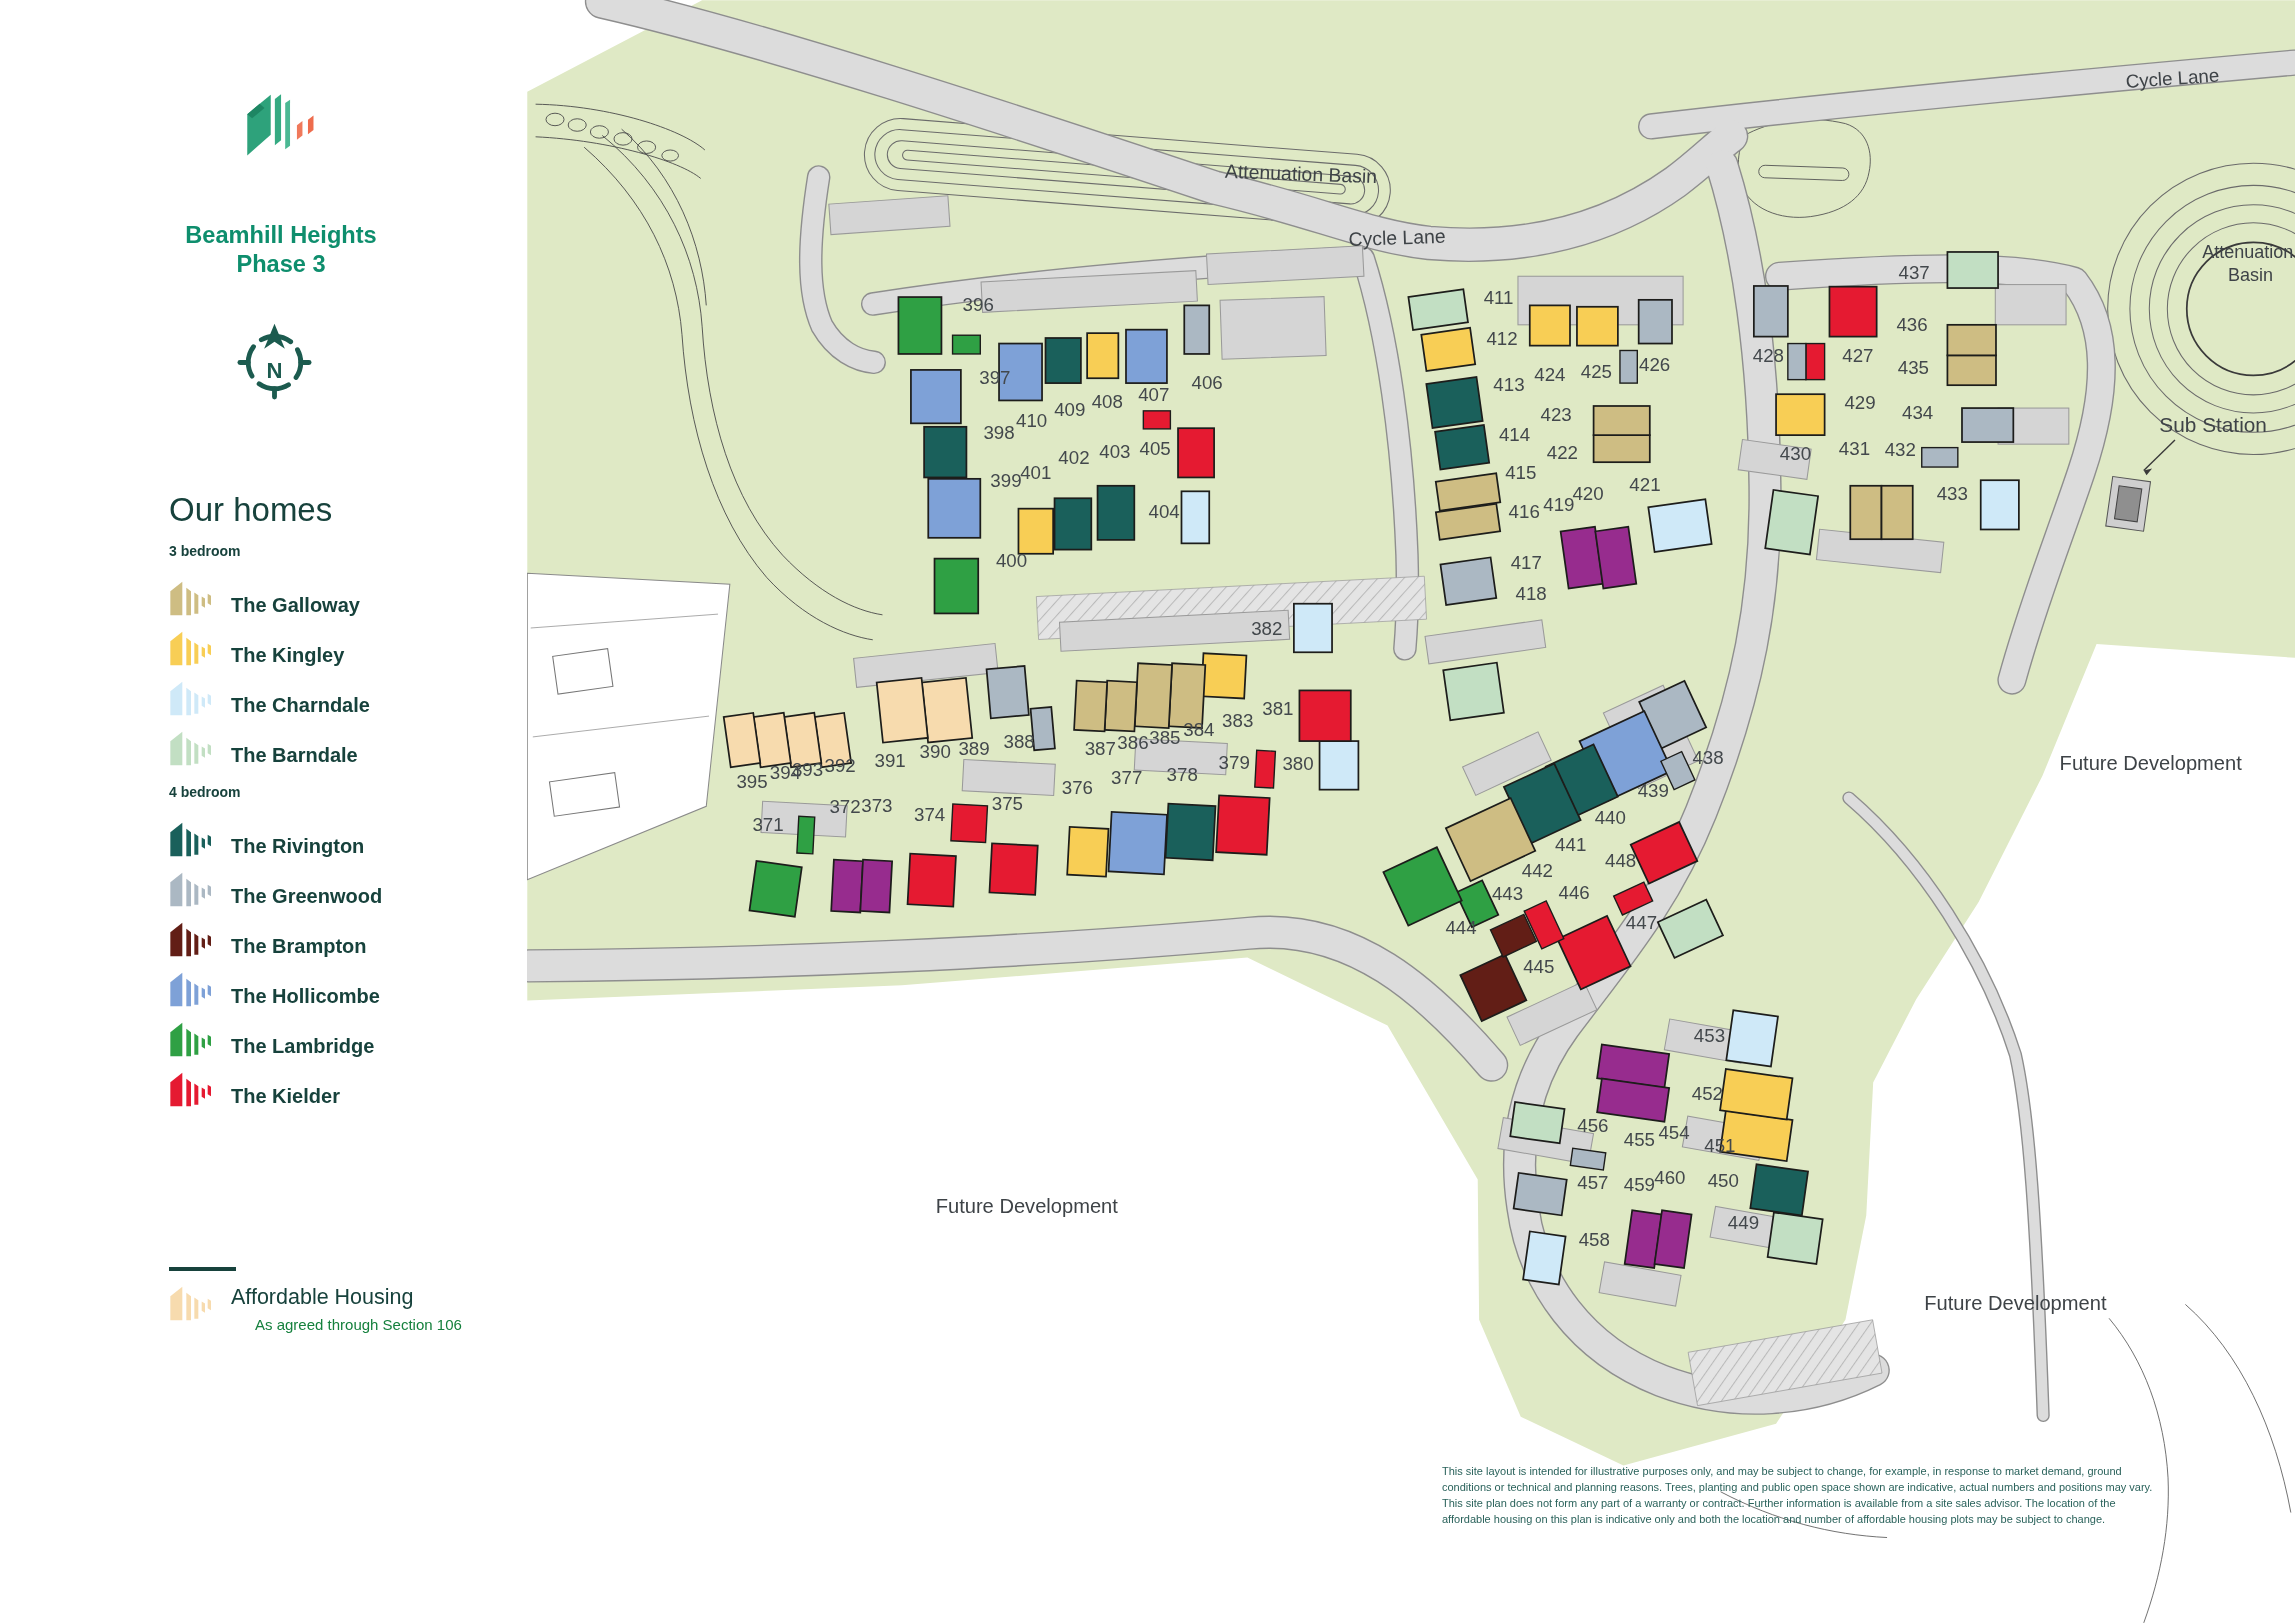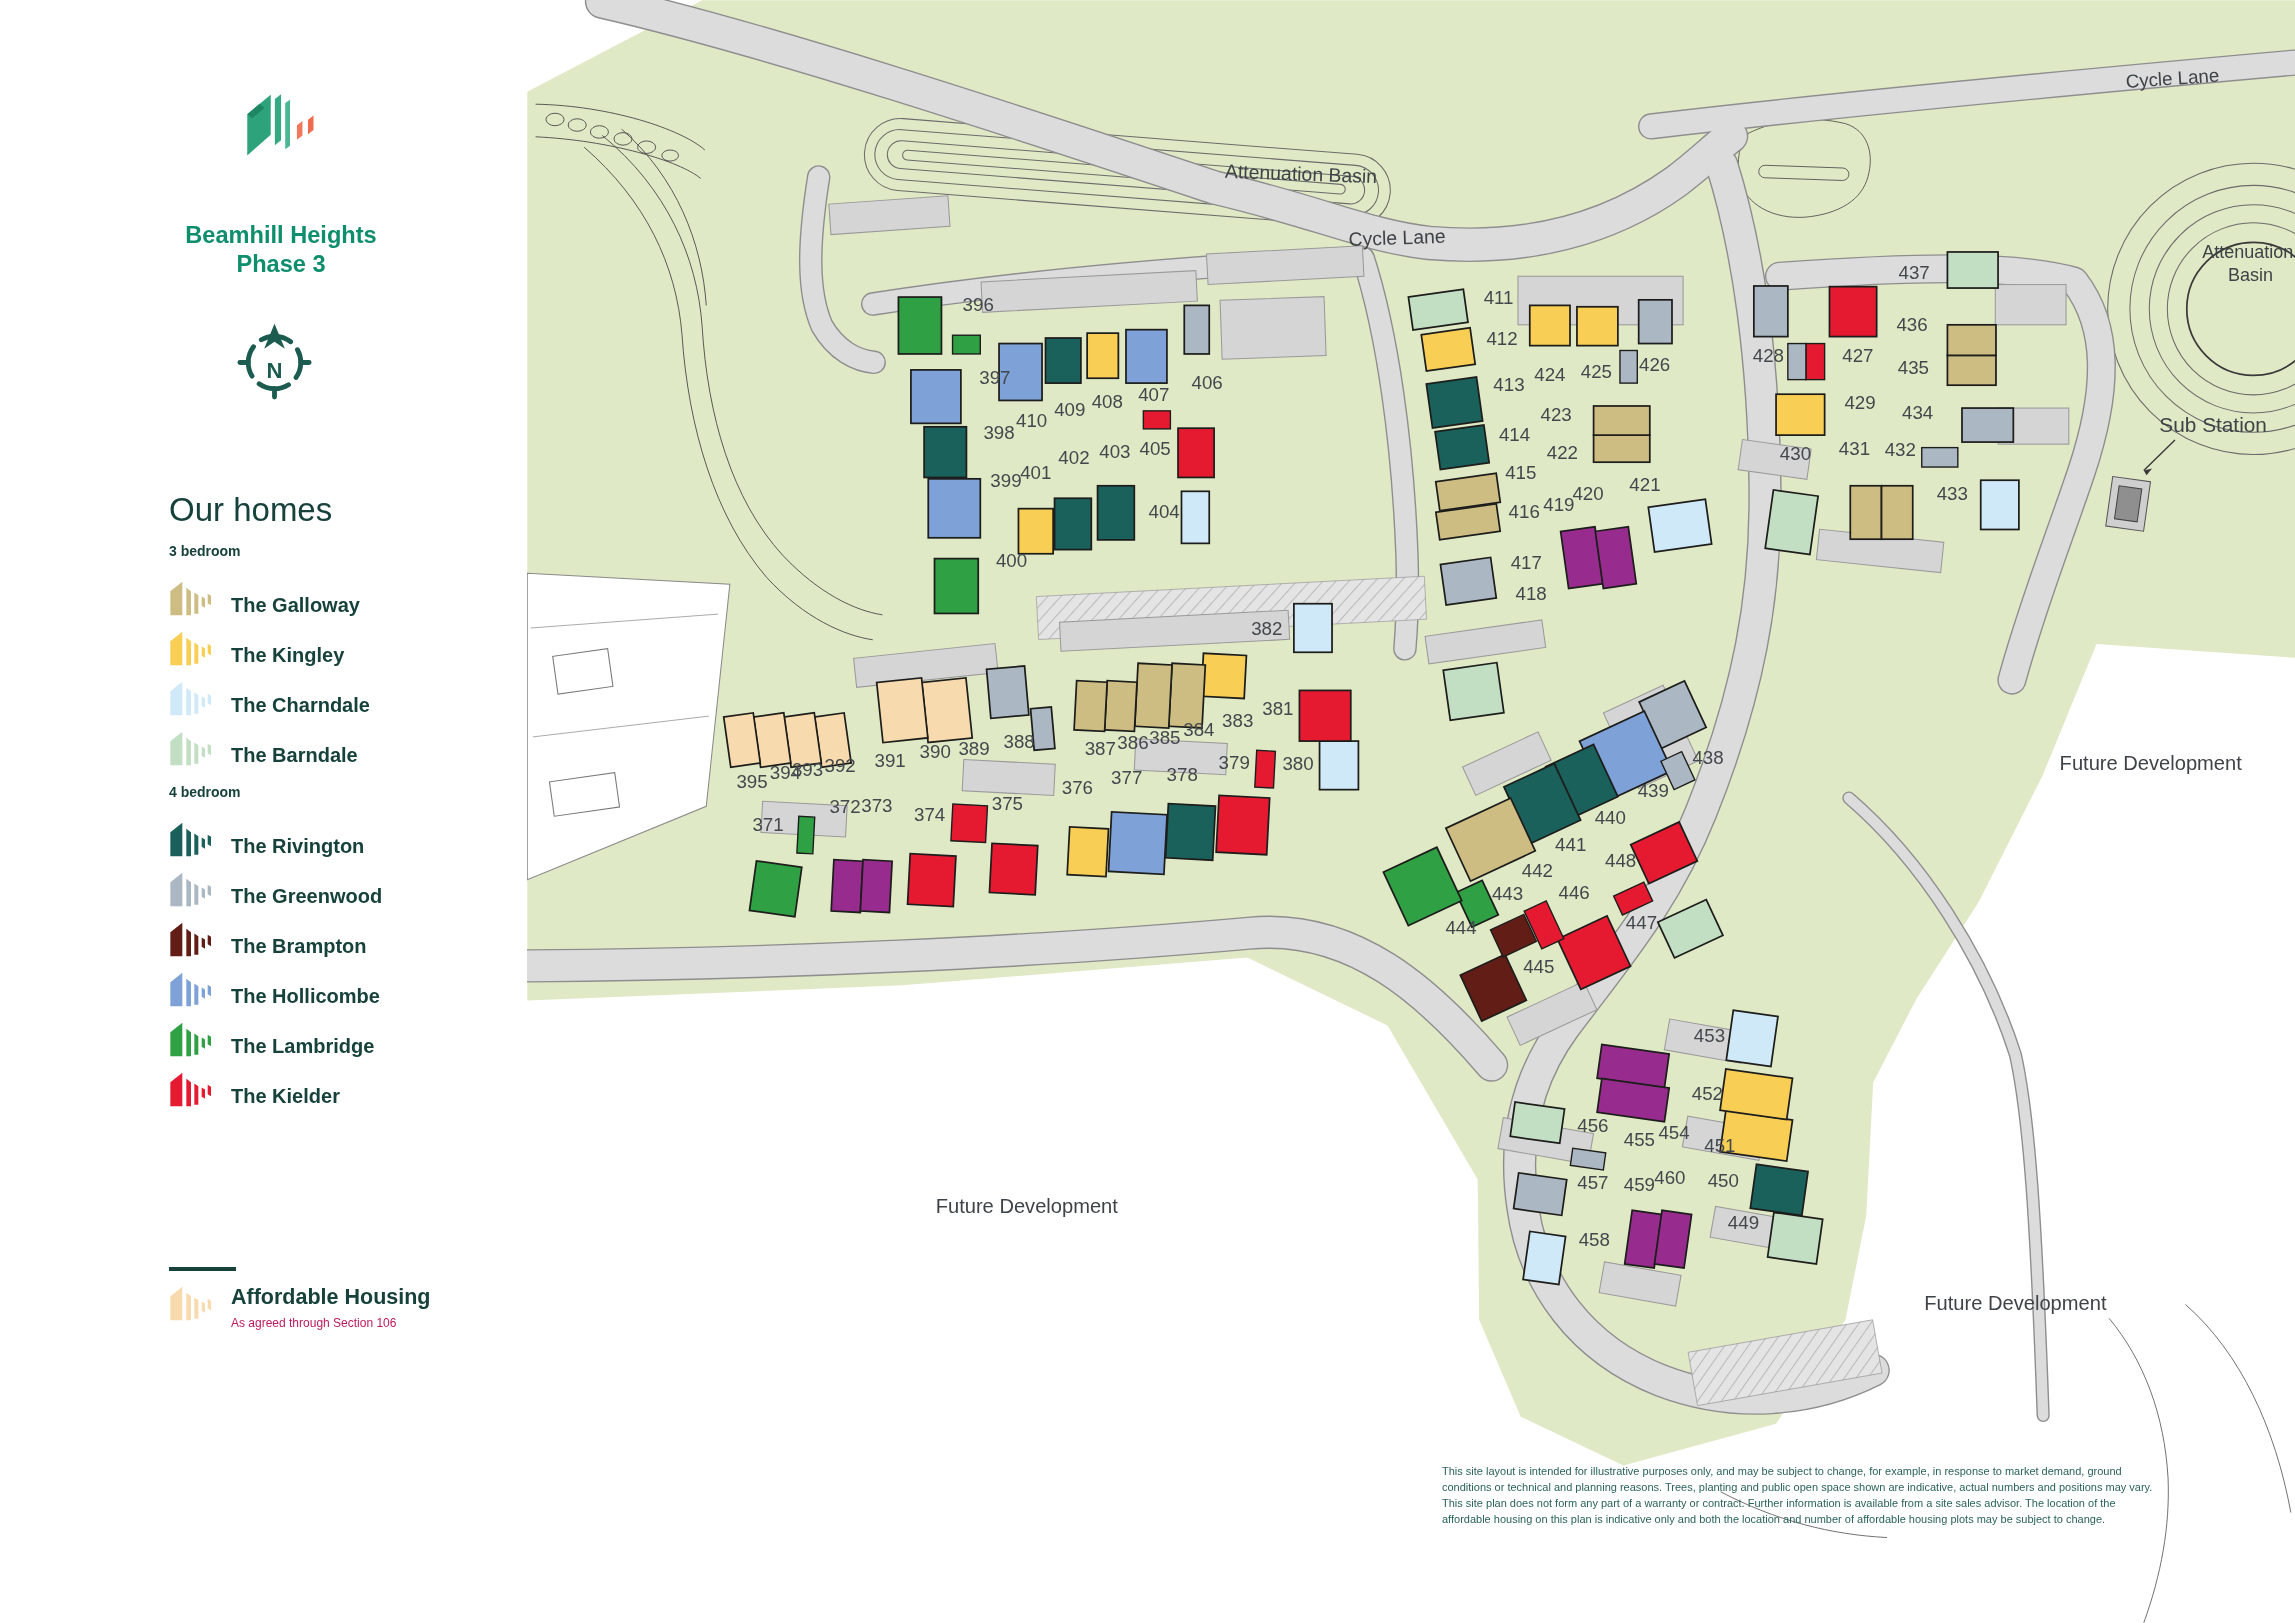--- a/index.html
+++ b/index.html
@@ -12,22 +12,22 @@
          font-size:23.6px;font-weight:bold;color:#0E8E6D;line-height:1.25;}
   .compass{position:absolute;left:233px;top:318px;width:83px;height:89px;}
   .ourhomes{position:absolute;left:169px;top:464px;font-size:33px;font-weight:normal;color:#17423C;}
   #legend-groups{position:absolute;left:169px;top:526px;width:340px;}
   .group-heading{font-size:14px;font-weight:bold;color:#17423C;margin:16.7px 0 8.3px 0;}
   .legend-item{display:flex;align-items:flex-end;height:50px;gap:18px;}
   .licon{width:44px;height:37px;flex:0 0 44px;}
   .legend-label{font-size:20px;font-weight:bold;color:#17423C;}
   .divider{position:absolute;left:169px;top:1267px;width:67px;height:3.5px;background:#17423C;}
   .aff{position:absolute;left:169px;top:1285px;display:flex;gap:18px;align-items:flex-start;}
-  .aff-label{font-size:21.5px;font-weight:bold;color:#17423C;}
-  .aff-sub{font-size:12px;color:#be185d;margin-top:5.6px;}
+  .aff-label{font-size:21.5px;font-weight:normal;color:#17423C;}
+  .aff-sub{font-size:15px;color:#15803d;margin-top:5.6px;margin-left:24px;}
   .disclaimer{position:absolute;left:1442px;top:1464px;width:725px;font-size:11px;
               line-height:1.45;color:#2A625B;z-index:4;}
   .plot-num{font-family:"Liberation Sans",sans-serif;font-size:27px;fill:#43484C;}
   .map-label{font-family:"Liberation Sans",sans-serif;fill:#3E4347;}
 </style>
 </head>
 <body>
 
 <div class="page">
 

